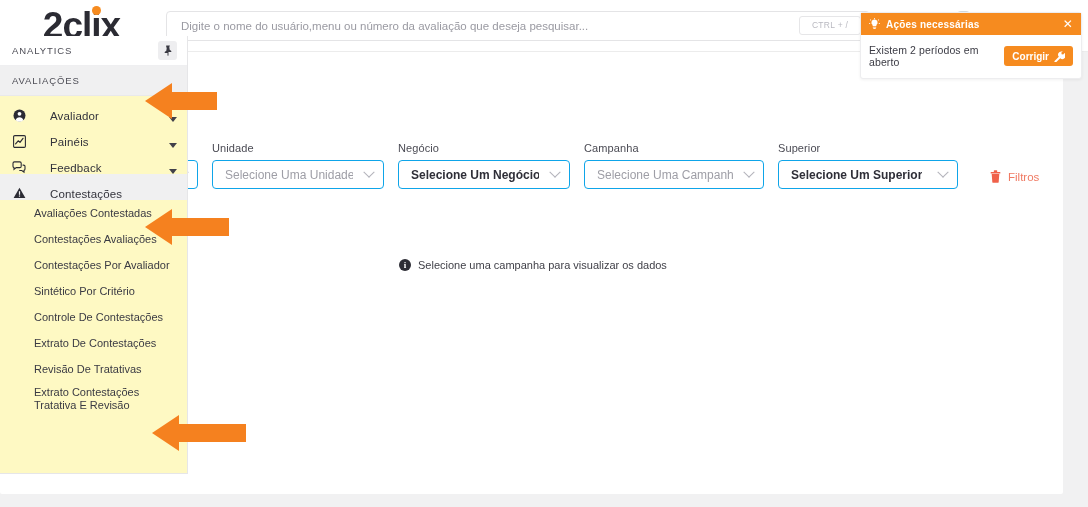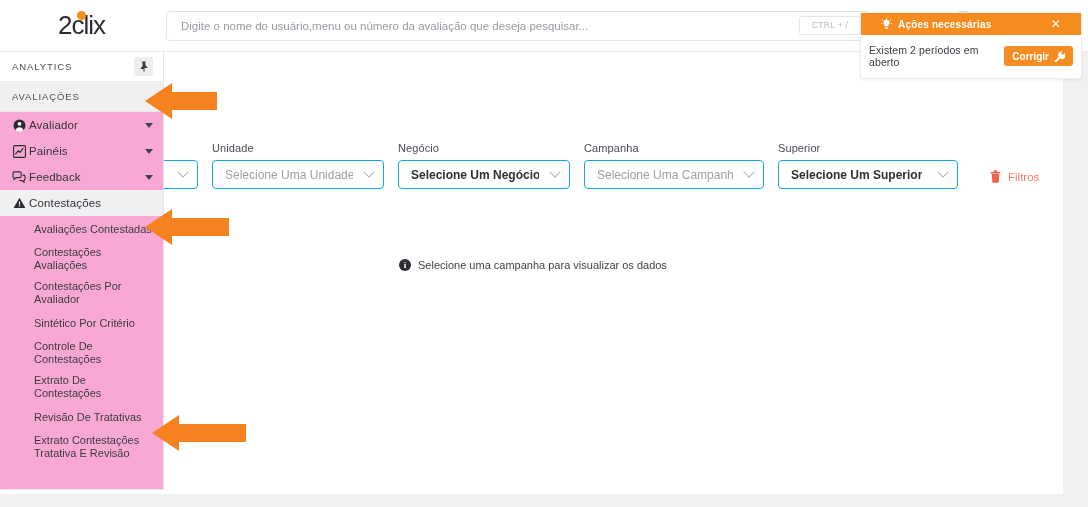--- a/index.html
+++ b/index.html
@@ -23,21 +23,21 @@
     border-bottom: 1px solid #ececec;
     display: flex; align-items: center;
   }
   .logo-wrap {
     width: 163px; height: 52px;
     display: flex; align-items: center; justify-content: center;
     flex: 0 0 163px;
   }
   .logo {
     position: relative;
-    font-size: 26px; font-weight: 400; letter-spacing: -1px;
+    font-size: 37px; font-weight: 700; letter-spacing: -1px;
     color: #2b2b33;
     font-family: "Liberation Sans", sans-serif;
   }
   .logo .dot {
     position: absolute; top: 1px; right: 19px;
     width: 9px; height: 9px; border-radius: 50%;
     background: #f68b1f;
   }
   .search-wrap {
     position: relative;
@@ -175,23 +175,23 @@
   .info-dot {
     width: 12px; height: 12px; border-radius: 50%;
     background: #2d2d35; color: #fff;
     font-size: 9px; font-weight: 700;
     display: flex; align-items: center; justify-content: center;
     font-family: "Liberation Serif", serif;
   }
 
   
   .sidebar {
-    position: absolute; left: 0; top: 52px;
-    width: 164px; height: 438px;
-    background: #f9a8d4;
+    position: absolute; left: 0; top: 36px;
+    width: 188px; height: 438px;
+    background: #fef9c3;
     border-right: 1px solid #e6e6e8;
     border-bottom: 1px solid #e6e6e8;
     z-index: 20;
     overflow: hidden;
   }
   .side-section {
     height: 30px; display: flex; align-items: center;
     padding: 0 12px;
     font-size: 9.5px; letter-spacing: .9px;
     color: #4d4d56; font-weight: 400;
@@ -201,22 +201,22 @@
   .side-section.avaliacoes { background: #f0f0f1; border-bottom: 1px solid #e9e9eb; }
   .pin-btn {
     position: absolute; right: 10px; top: 5px;
     width: 19px; height: 19px; border-radius: 3px;
     background: #eeeef0;
     display: flex; align-items: center; justify-content: center;
     cursor: pointer;
   }
 
   .side-item {
-    height: 26px; display: flex; align-items: center;
-    padding: 0 10px 0 12px; gap: 3px;
+    height: 26px; display: flex; align-items: flex-end;
+    padding: 0 10px 0 12px; gap: 24px;
     font-size: 11.5px; color: #33333c;
     cursor: pointer; position: relative;
   }
   .side-item.group-active { background: #f0f0f1; }
   .side-item .ico {
     width: 14px; height: 14px; flex: 0 0 14px;
     display: flex; align-items: center; justify-content: center;
   }
   .side-item .lbl { flex: 1 1 auto; letter-spacing: .15px; }
   .side-item .dd {
@@ -248,21 +248,21 @@
     width: 222px;
     background: #fff;
     border: 1px solid #ededef;
     border-radius: 3px;
     z-index: 30;
     box-shadow: 0 1px 3px rgba(0,0,0,.06);
   }
   .notif-head {
     height: 22px; background: #f68b1f;
     display: flex; align-items: center;
-    padding: 0 20px; gap: 6px;
+    padding: 0 8px; gap: 6px;
     color: #fff; font-size: 10px; font-weight: 700;
     letter-spacing: .2px;
   }
   .notif-head .title { flex: 1 1 auto; }
   .notif-close { cursor: pointer; font-size: 12px; line-height: 1; font-weight: 400; }
   .notif-body {
     padding: 9px 8px 10px 8px;
     display: flex; align-items: center; justify-content: space-between;
     gap: 20px;
   }

